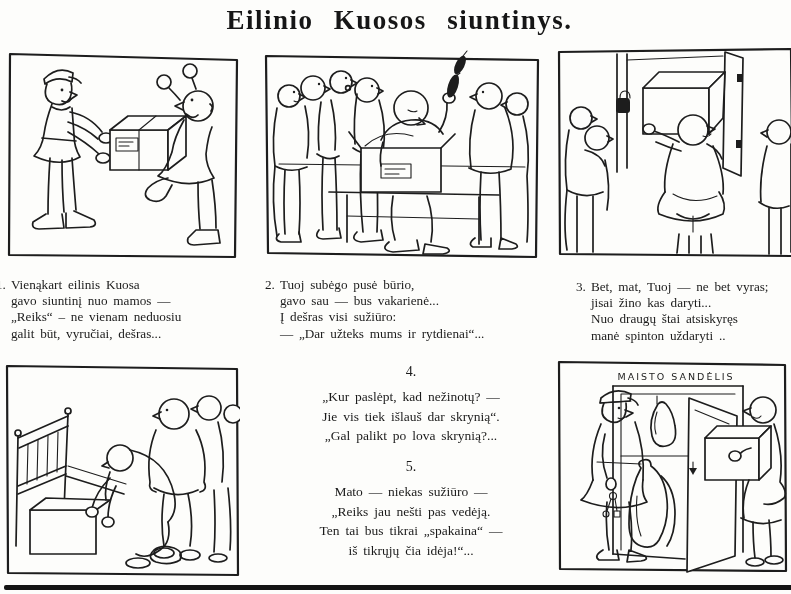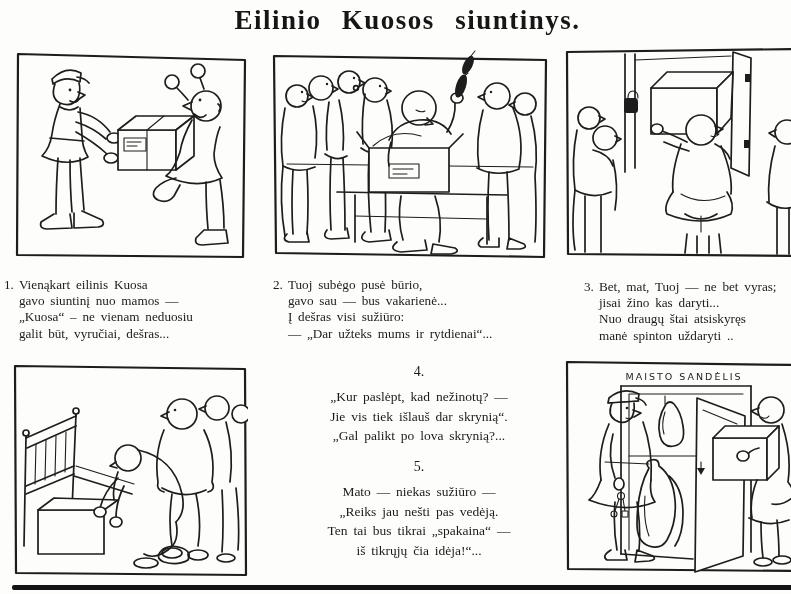--- a/index.html
+++ b/index.html
@@ -1,21 +1,21 @@
 <!DOCTYPE html>
 <html><head>
 <meta charset="utf-8">
 <style>
   html,body{margin:0;padding:0;}
   body{
     width:791px;height:594px;overflow:hidden;position:relative;
     background:#fdfdfb;
     font-family:"Liberation Serif", serif;
   }
-  .stage{position:absolute;left:12px;top:0;width:674px;height:594px;padding-left:16px;}
+  .stage{position:absolute;left:4px;top:0;width:674px;height:594px;padding-left:16px;}
 
   .title{
     position:absolute;left:0;top:5px;width:791px;
     text-align:center;
     font-weight:bold;font-size:27px;line-height:30px;
     letter-spacing:1.5px;word-spacing:12px;color:#161616;
   }
 
   .panel{position:absolute;}
   .panel svg{display:block;}
@@ -250,21 +250,21 @@
         <path class="ink" d="M226,164 l0,46"></path>
       </g>
     </svg>
   </div>
 
   <div class="caption" style="left:-8px;top:277px;">
     <span class="cap-num">1.</span>
     <span class="cap-lines">
       <span class="cap-line">Vienąkart eilinis Kuosa</span>
       <span class="cap-line">gavo siuntinį nuo mamos —</span>
-      <span class="cap-line">„Kuosa“ – ne vienam neduosiu</span>
+      <span class="cap-line">„Reiks“ – ne vienam neduosiu</span>
       <span class="cap-line">galit būt, vyručiai, dešras...</span>
     </span>
   </div>
 
   <div class="caption" style="left:261px;top:277px;">
     <span class="cap-num">2.</span>
     <span class="cap-lines">
       <span class="cap-line">Tuoj subėgo pusė būrio,</span>
       <span class="cap-line">gavo sau — bus vakarienė...</span>
       <span class="cap-line">Į dešras visi sužiūro:</span>

